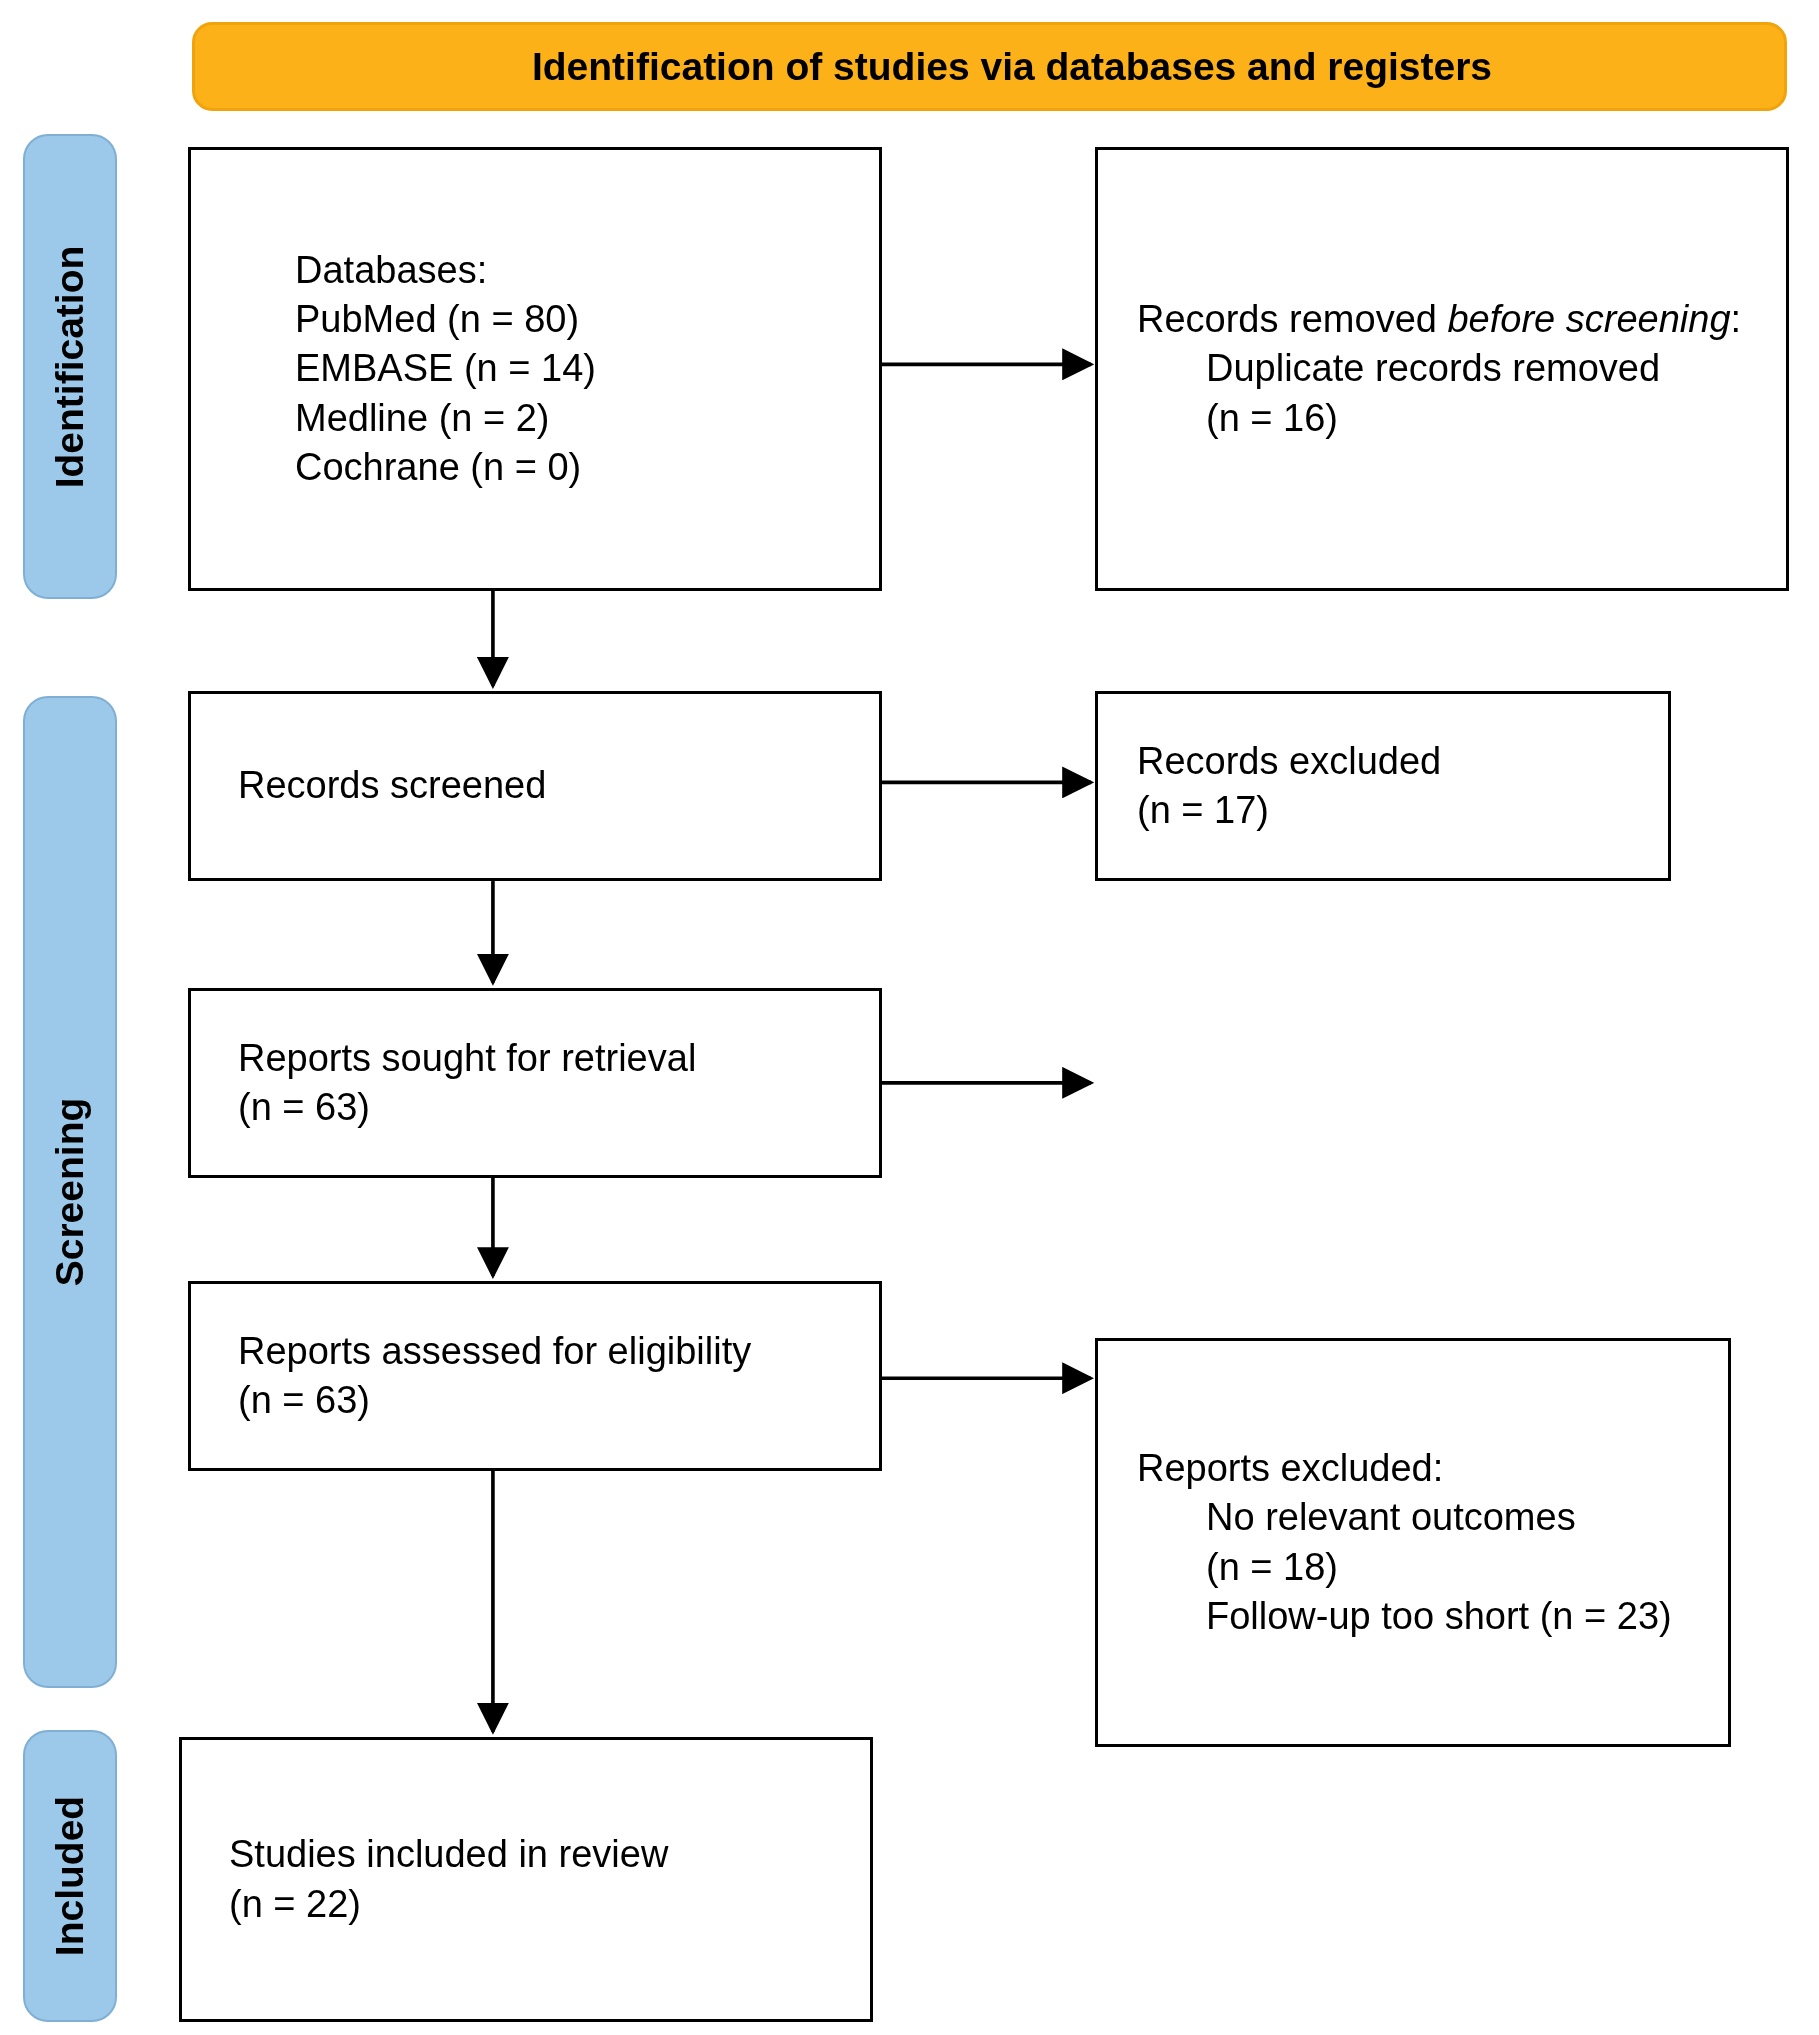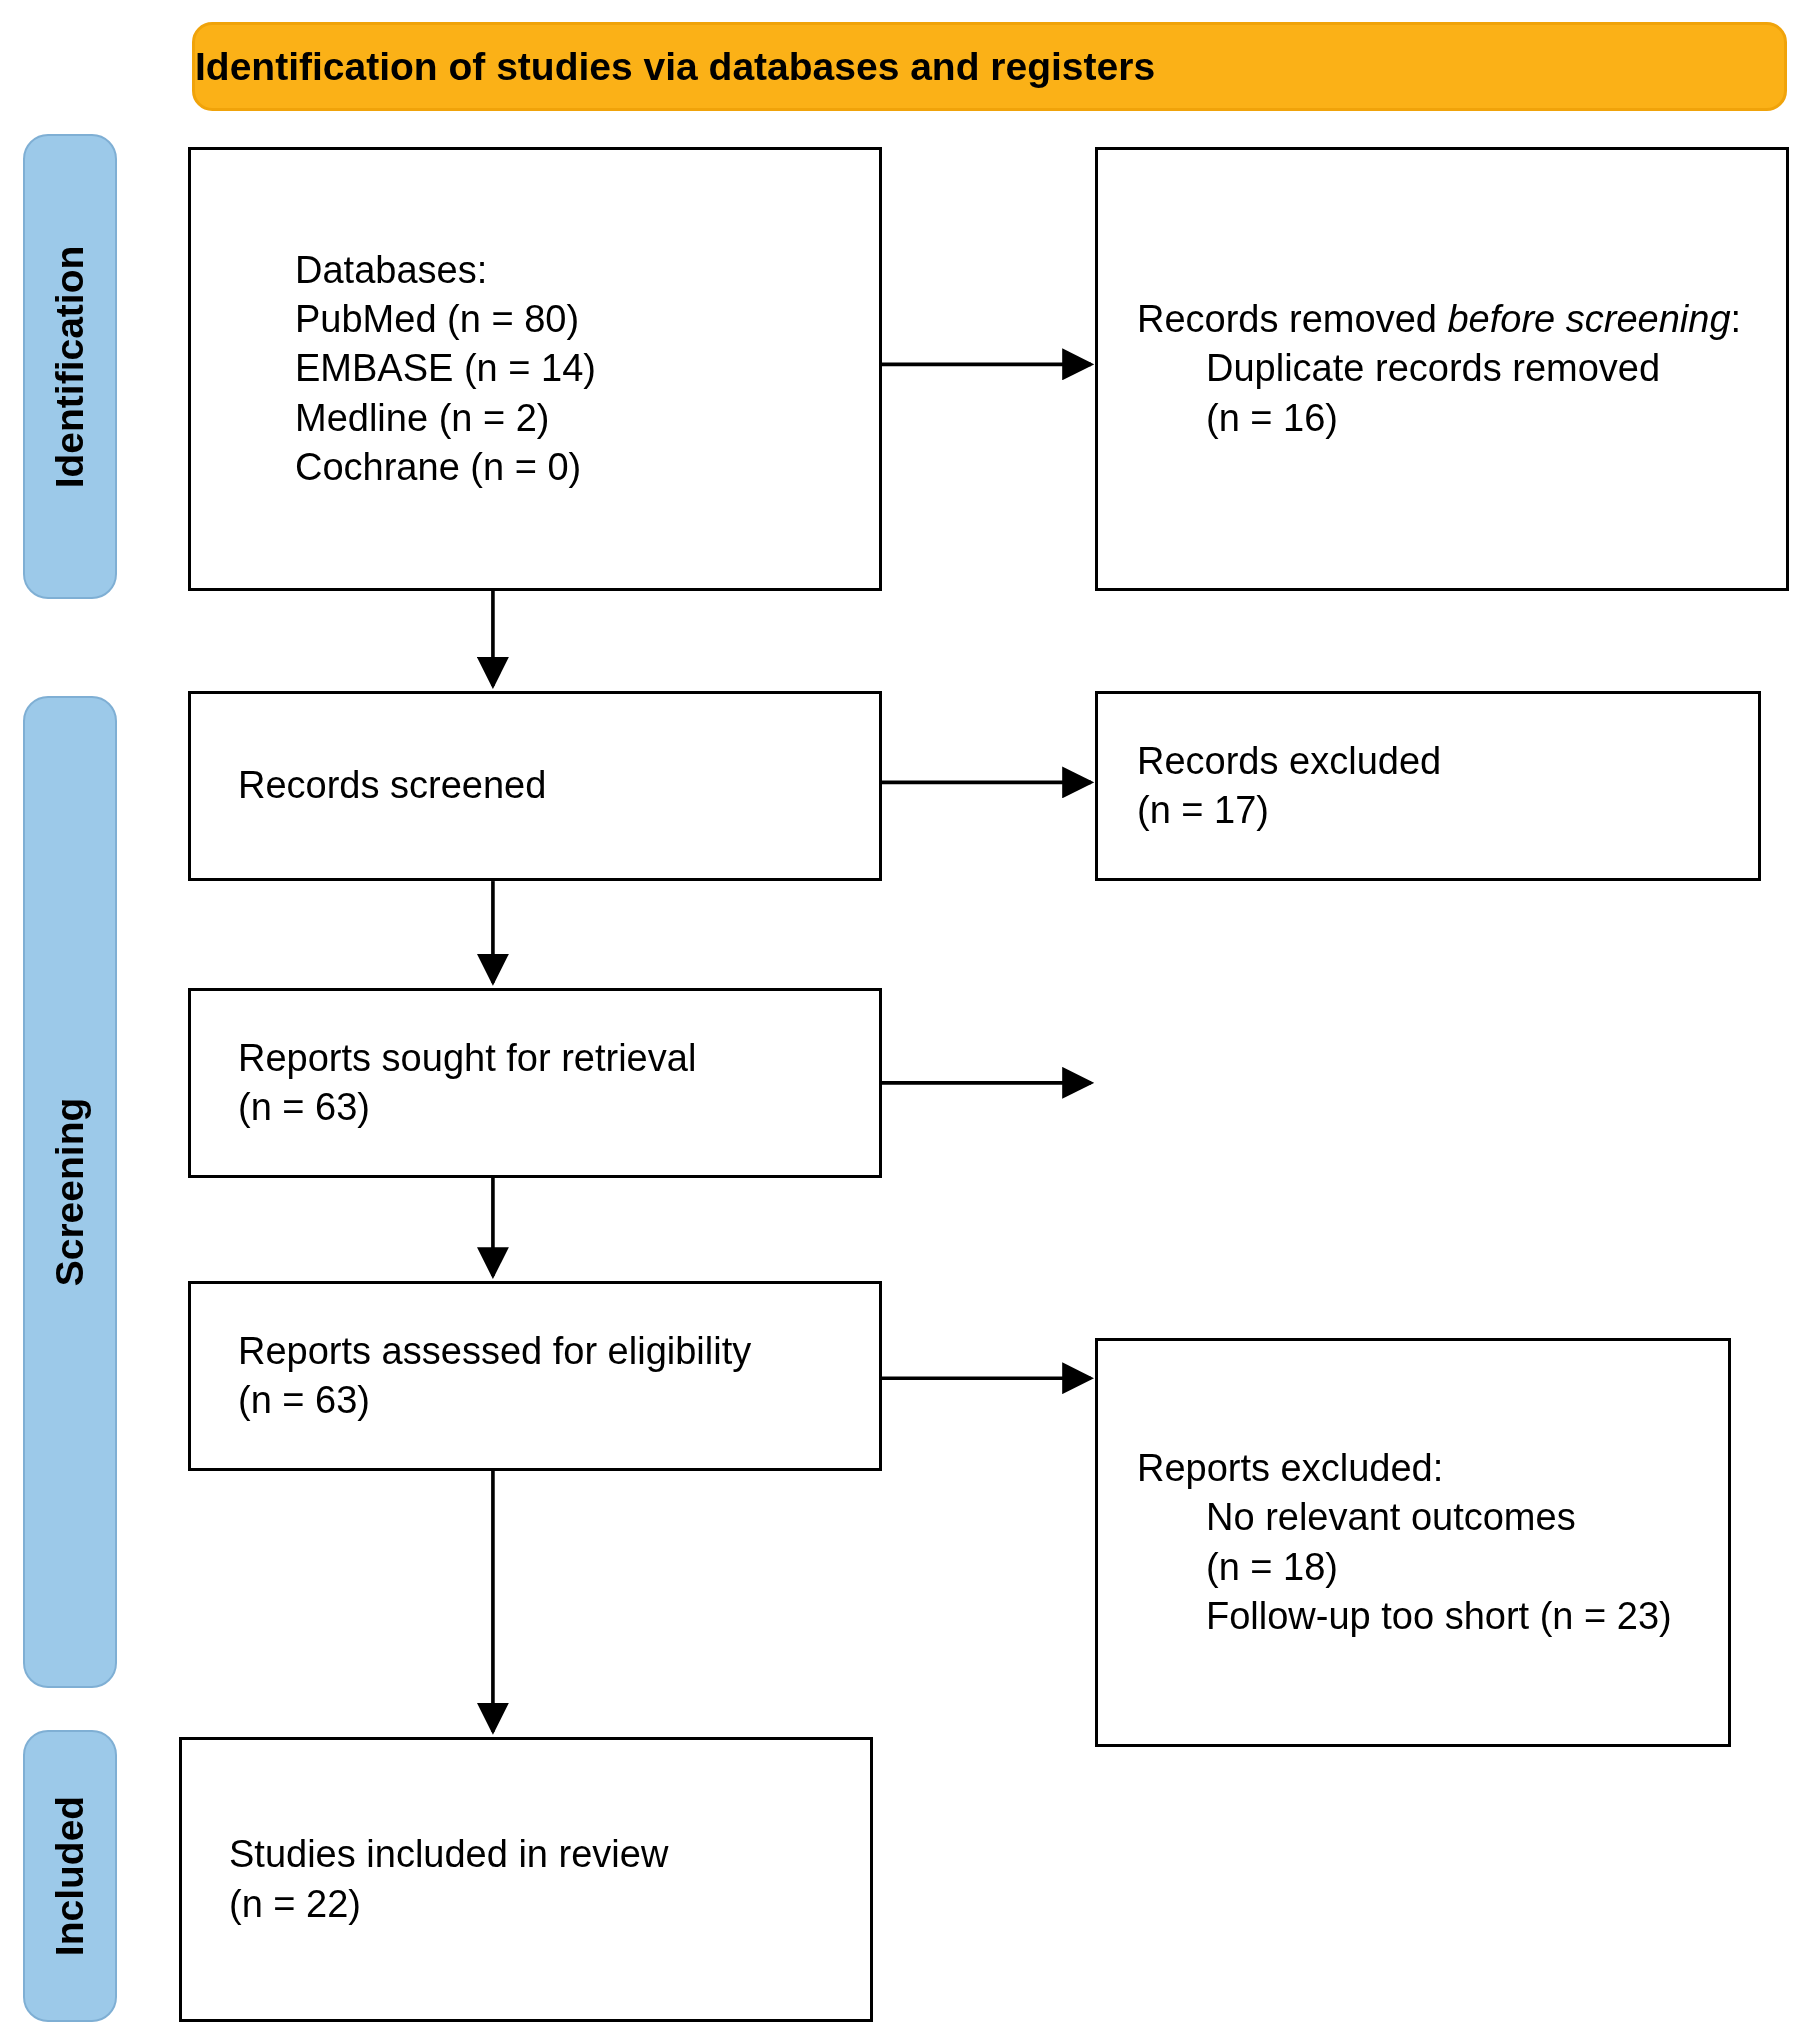--- a/index.html
+++ b/index.html
@@ -12,24 +12,25 @@
     color: #000000;
   }
 
   .header {
     position: absolute;
     left: 192px; top: 22px;
     width: 1595px; height: 89px;
     background: #FBB117;
     border: 3.6px solid #F0A30A;
     border-radius: 20.3px;
-    display: flex; align-items: center; justify-content: flex-start;
+    display: flex; align-items: center; justify-content: center;
     box-sizing: border-box;
     font-weight: bold;
     font-size: 39px;
+    padding-left: 45px;
   }
 
   .stage {
     position: absolute;
     left: 23px; width: 94px;
     background: #9CC9E9;
     border: 2.9px solid #7FAFD4;
     border-radius: 25px;
     box-sizing: border-box;
     display: flex; align-items: center; justify-content: center;
@@ -101,21 +102,21 @@
       <div class="indent">(n = 16)</div>
     </div>
   </div>
 
   <div class="box pad-left" style="left:188px; top:691px; width:694px; height:190px;">
     <div class="box-text">
       <div>Records screened</div>
     </div>
   </div>
 
-  <div class="box pad-right" style="left:1095px; top:691px; width:666px; height:190px;">
+  <div class="box pad-right" style="left:1095px; top:691px; width:576px; height:190px;">
     <div class="box-text">
       <div>Records excluded</div>
       <div>(n = 17)</div>
     </div>
   </div>
 
   <div class="box pad-left" style="left:188px; top:988px; width:694px; height:190px;align-items:center;">
     <div class="box-text">
       <div>Reports sought for retrieval</div>
       <div>(n = 63)</div>

